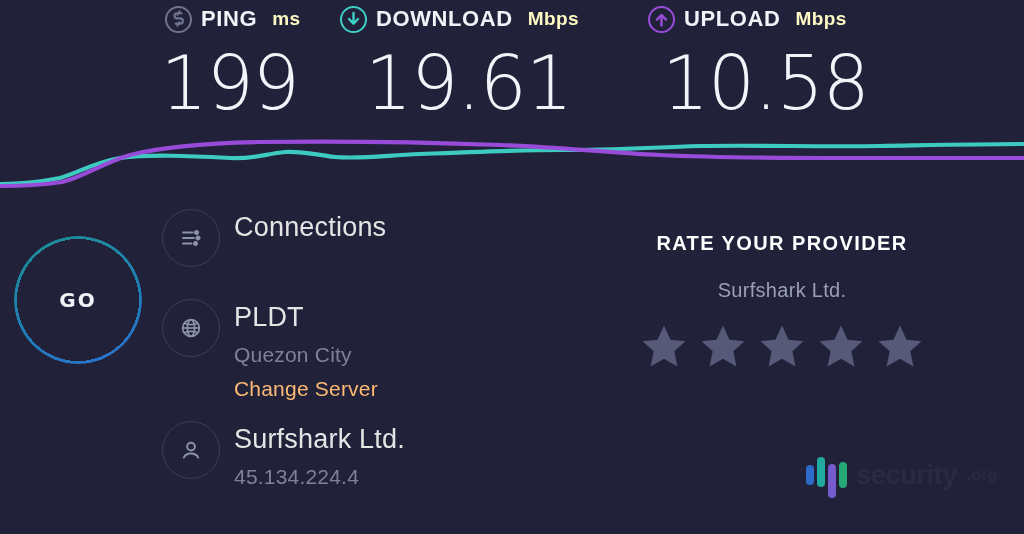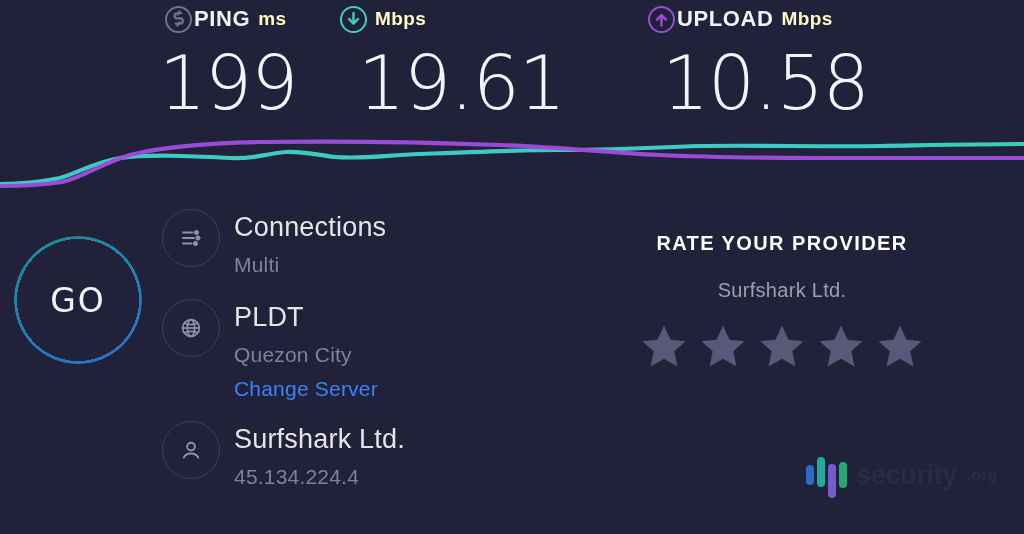--- a/index.html
+++ b/index.html
@@ -8,21 +8,21 @@
     background:#21223a;
     font-family:"Liberation Sans", sans-serif;
     color:#e9eaf2;
     position:relative;
   }
   .stage{position:absolute;inset:0;}
 
   
   .metrics{position:absolute;left:0;top:0;width:1024px;height:132px;}
   .metric{position:absolute;top:4px;}
-  .metric .labelrow{display:flex;align-items:center;gap:2px;height:30px;}
+  .metric .labelrow{display:flex;align-items:center;gap:9px;height:30px;}
   .metric .ic{width:27px;height:27px;flex:0 0 27px;position:relative;}
   .metric .lab{
     font-size:22px;font-weight:bold;letter-spacing:.6px;
     color:#f2f3f8;white-space:nowrap;
   }
   .metric .unit{
     font-size:19px;font-weight:bold;letter-spacing:.4px;
     color:#fef9c3;margin-left:6px;
   }
   .metric .val{
@@ -55,21 +55,21 @@
     display:flex;align-items:center;justify-content:center;
     background:#21223a;
   }
   .go .gring{
     position:absolute;inset:0;border-radius:50%;
     background:linear-gradient(160deg,#1d8f93 0%,#1f7fb5 55%,#2b6fd0 100%);
     -webkit-mask:radial-gradient(circle, transparent 0 61px, #000 61px);
             mask:radial-gradient(circle, transparent 0 61px, #000 61px);
   }
   .go .gotext{
-    position:relative;font-size:33px;letter-spacing:2px;font-weight:400;
+    position:relative;font-size:20px;letter-spacing:2px;font-weight:700;
     color:#f2f3f8;font-family:"DejaVu Sans", sans-serif;
   }
 
   
   .info{position:absolute;left:160px;top:205px;width:340px;}
   .irow{position:relative;min-height:92px;}
   .irow .cicon{
     position:absolute;left:2px;top:4px;width:58px;height:58px;border-radius:50%;
     border:1.6px solid #3b3d58;box-sizing:border-box;
     display:flex;align-items:center;justify-content:center;
@@ -128,20 +128,21 @@
 
     <div class="metric" id="metric-download">
       <div class="labelrow">
         <span class="ic dl" style="color: rgb(62, 207, 196);">
           <span class="ring"></span>
           <svg width="27" height="27" viewBox="0 0 27 27" fill="none">
             <path d="M13.5 7 v10" stroke="currentColor" stroke-width="2.4" stroke-linecap="round"></path>
             <path d="M9 13 l4.5 4.6 L18 13" stroke="currentColor" stroke-width="2.4" stroke-linecap="round" stroke-linejoin="round" fill="none"></path>
           </svg>
         </span>
+        <span class="lab">DOWNLOAD</span>
         <span class="unit">Mbps</span>
       </div>
       <div class="val">19.61</div>
     </div>
 
     <div class="metric" id="metric-upload">
       <div class="labelrow">
         <span class="ic ul" style="color: rgb(154, 77, 219);">
           <span class="ring"></span>
           <svg width="27" height="27" viewBox="0 0 27 27" fill="none">
@@ -178,38 +179,37 @@
               <path d="M7 15 h11"></path>
               <path d="M7 20.5 h8.5"></path>
           </g>
           <circle cx="20.5" cy="9.5" r="2.1" fill="#8e92ab"></circle>
           <circle cx="22" cy="15" r="2.1" fill="#8e92ab"></circle>
           <circle cx="19.5" cy="20.5" r="2.1" fill="#8e92ab"></circle>
         </svg>
       </span>
       <div class="body">
         <div class="t1">Connections</div>
-        <div class="t2">Multi</div>
       </div>
     </div>
 
     <div class="irow" id="row-server">
       <span class="cicon">
         <svg width="30" height="30" viewBox="0 0 30 30" fill="none" stroke="#8e92ab" stroke-width="1.7">
           <circle cx="15" cy="15" r="8.4"></circle>
           <ellipse cx="15" cy="15" rx="3.6" ry="8.4"></ellipse>
           <path d="M6.7 15 h16.6"></path>
           <path d="M8.2 10.3 q6.8 2.6 13.6 0"></path>
           <path d="M8.2 19.7 q6.8 -2.6 13.6 0"></path>
         </svg>
       </span>
       <div class="body">
         <div class="t1">PLDT</div>
         <div class="t2">Quezon City</div>
-        <div class="link" style="color: #3b82f6;">Change Server</div>
+        <div class="link" style="color: #fdba74;">Change Server</div>
       </div>
     </div>
 
     <div class="irow" id="row-ip">
       <span class="cicon">
         <svg width="30" height="30" viewBox="0 0 30 30" fill="none" stroke="#8e92ab" stroke-width="1.9">
           <circle cx="15" cy="11.6" r="3.9"></circle>
           <path d="M7.8 22.6 a7.6 6 0 0 1 14.4 0" stroke-linecap="round"></path>
         </svg>
       </span>

